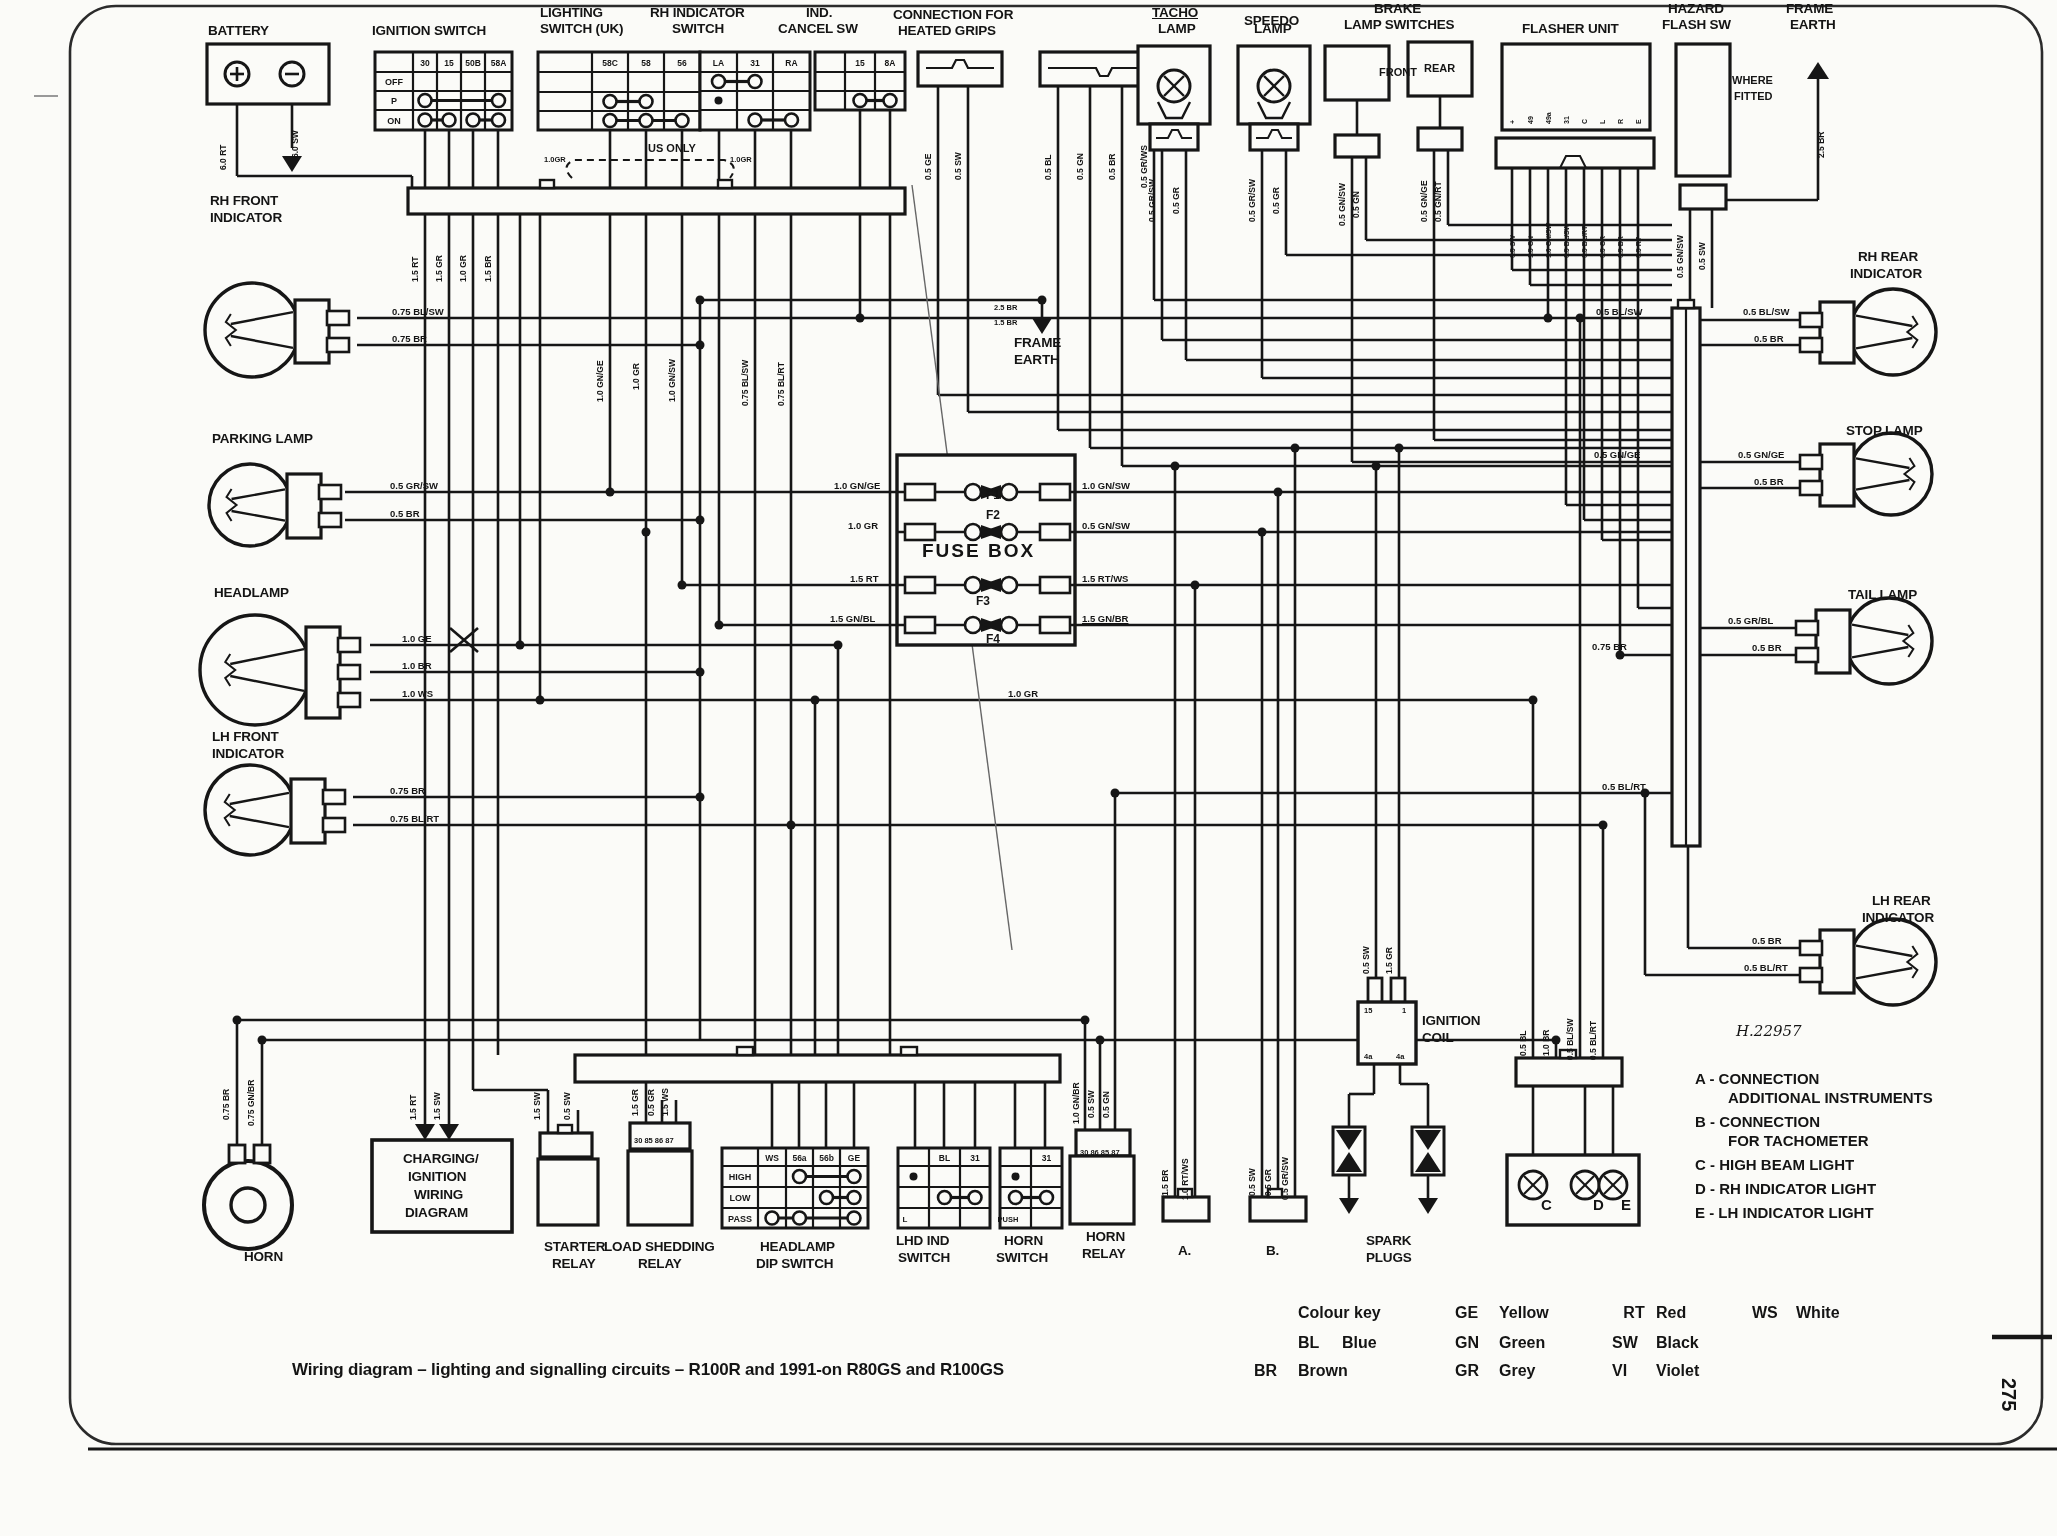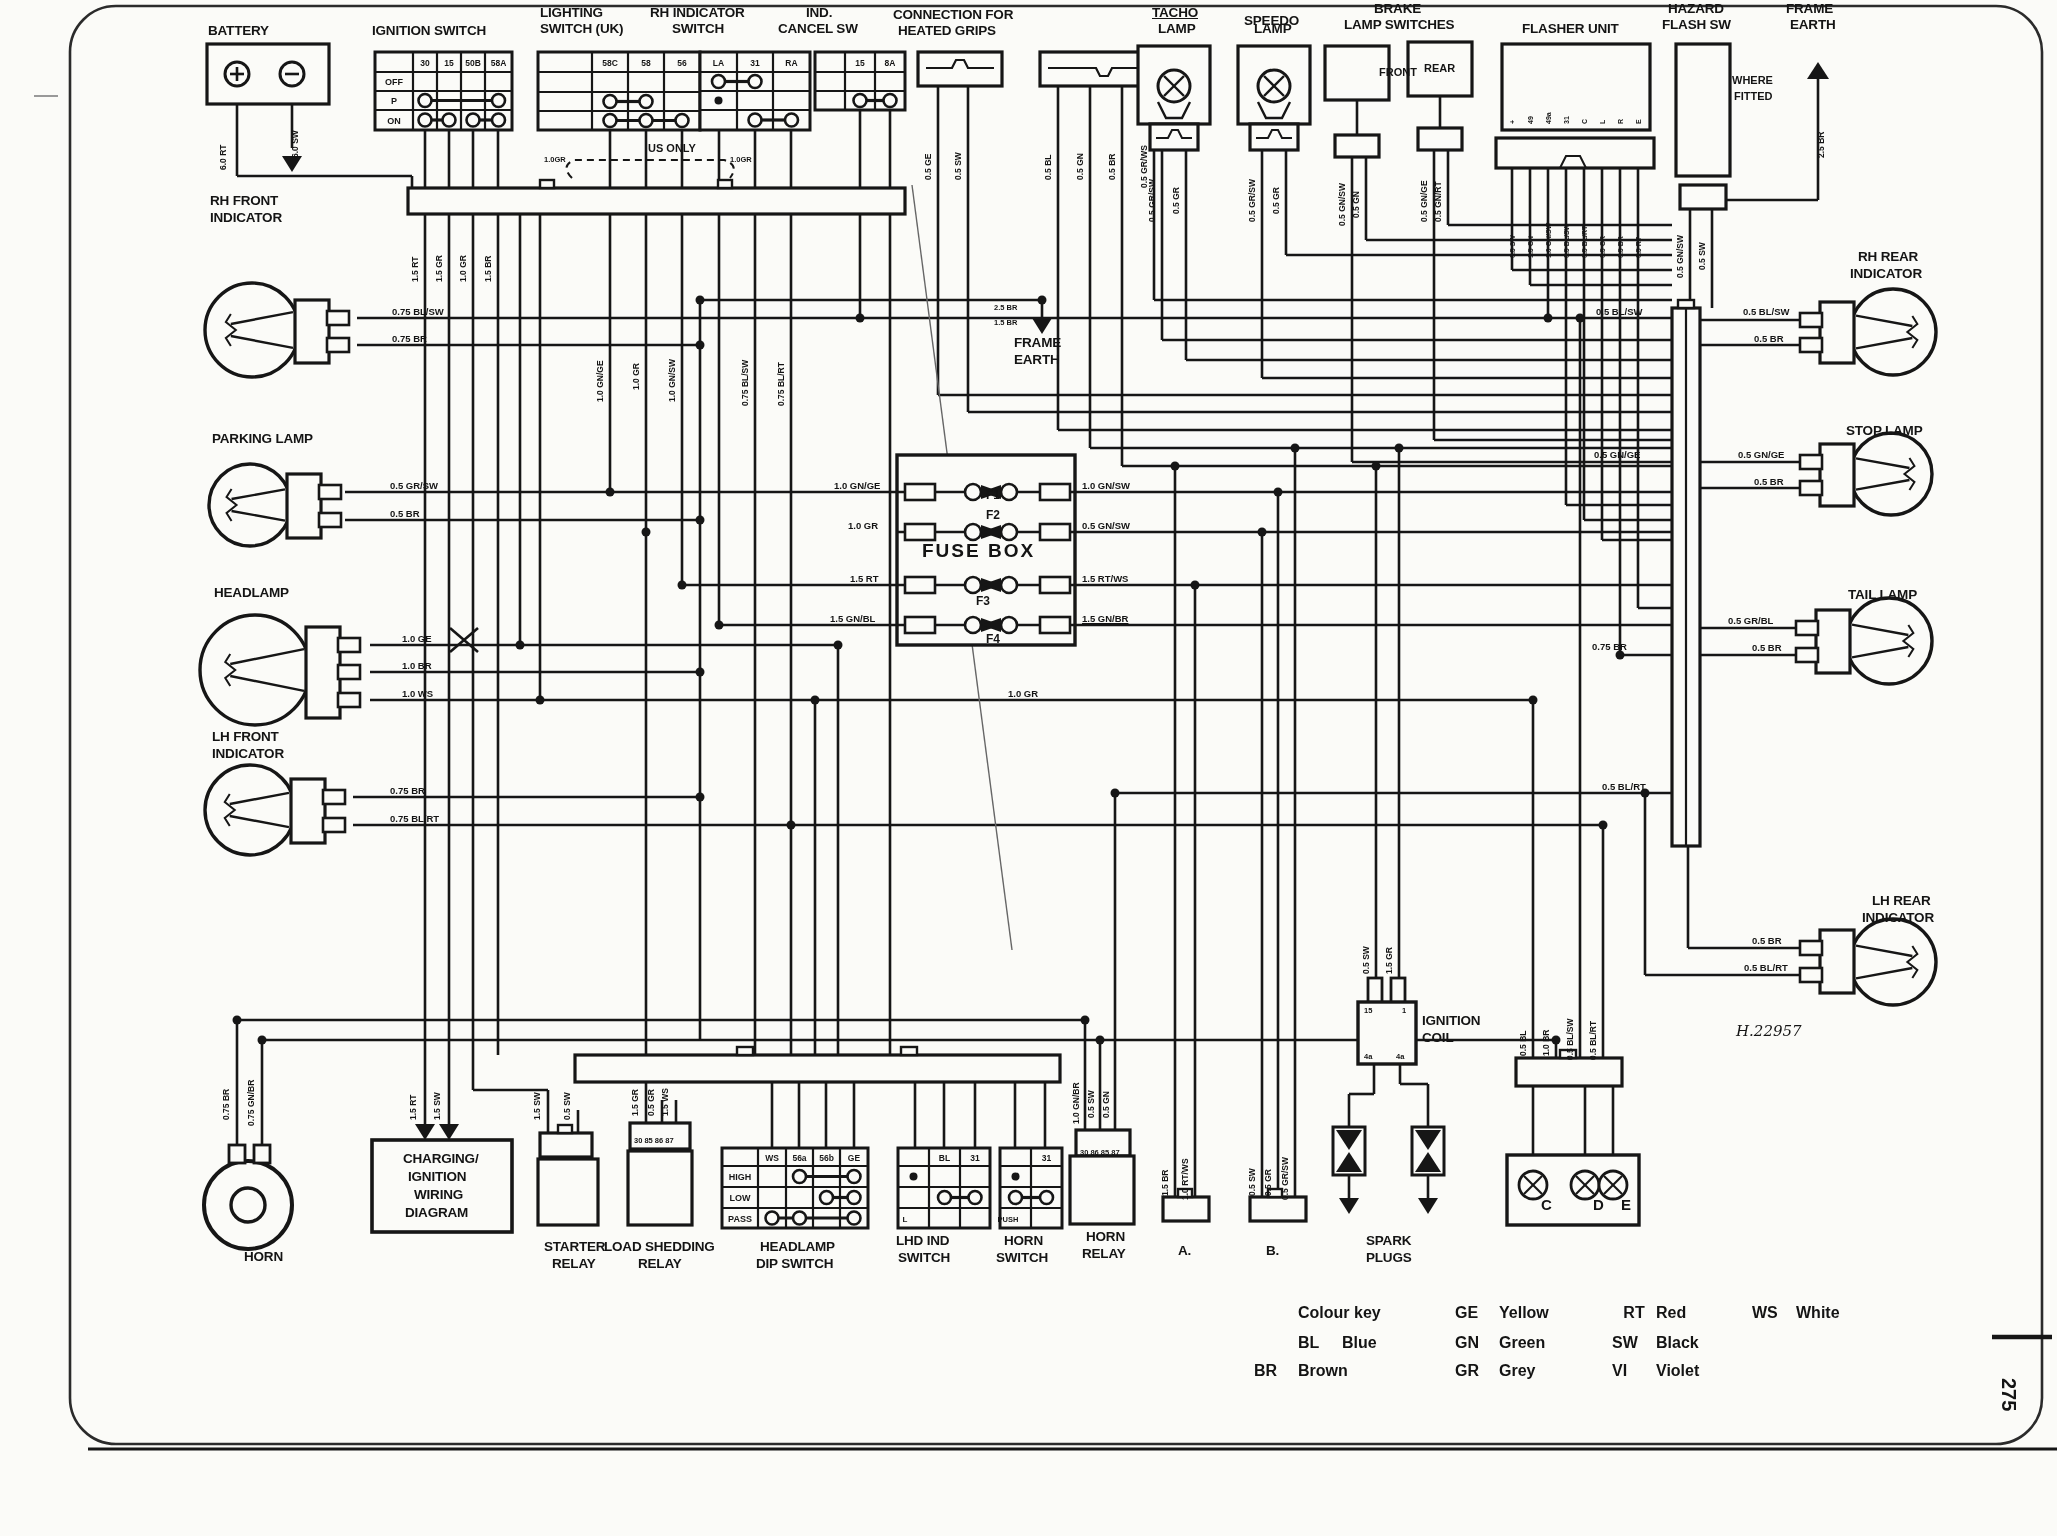--- a/index.html
+++ b/index.html
@@ -693,20 +693,30 @@
       <div class="lbl v" style="left: 1257px; top: 1186px;">0.5 SW</div>
       <div class="lbl v" style="left: 1273px; top: 1186px;">0.5 GR</div>
       <div class="lbl v" style="left: 1290px; top: 1190px;">0.5 GR/SW</div>
       <div class="lbl v" style="left: 1371px; top: 964px;">0.5 SW</div>
       <div class="lbl v" style="left: 1394px; top: 964px;">1.5 GR</div>
       <div class="lbl v" style="left: 1528px; top: 1046px;">0.5 BL</div>
       <div class="lbl v" style="left: 1551px; top: 1046px;">1.0 BR</div>
       <div class="lbl v" style="left: 1575px; top: 1050px;">0.5 BL/SW</div>
       <div class="lbl v" style="left: 1598px; top: 1050px;">0.5 BL/RT</div>
     </div>
+  <div class="title">Wiring diagram – lighting and signalling circuits – R100R and 1991-on R80GS and R100GS</div>
+  <div class="legend" id="legend">
+      <div class="lg-row">A - CONNECTION</div>
+      <div class="lg-ind">ADDITIONAL INSTRUMENTS</div>
+      <div class="lg-row">B - CONNECTION</div>
+      <div class="lg-ind">FOR TACHOMETER</div>
+      <div class="lg-row">C - HIGH BEAM LIGHT</div>
+      <div class="lg-row">D - RH INDICATOR LIGHT</div>
+      <div class="lg-row">E - LH INDICATOR LIGHT</div>
+    </div>
   <div class="ckey" id="ckey">
     <div class="ck-title">Colour key</div>
   <div class="ck-it" style="left: 1298px; top: 1334px;"><span class="ck-code">BL</span><span>Blue</span></div>
       <div class="ck-it" style="left: 1254px; top: 1362px;"><span class="ck-code">BR</span><span>Brown</span></div>
       <div class="ck-it" style="left: 1455px; top: 1304px;"><span class="ck-code">GE</span><span>Yellow</span></div>
       <div class="ck-it" style="left: 1455px; top: 1334px;"><span class="ck-code">GN</span><span>Green</span></div>
       <div class="ck-it" style="left: 1455px; top: 1362px;"><span class="ck-code">GR</span><span>Grey</span></div>
       <div class="ck-it" style="left: 1612px; top: 1304px; text-align: center;"><span class="ck-code">RT</span><span>Red</span></div>
       <div class="ck-it" style="left: 1612px; top: 1334px;"><span class="ck-code">SW</span><span>Black</span></div>
       <div class="ck-it" style="left: 1612px; top: 1362px;"><span class="ck-code">VI</span><span>Violet</span></div>

